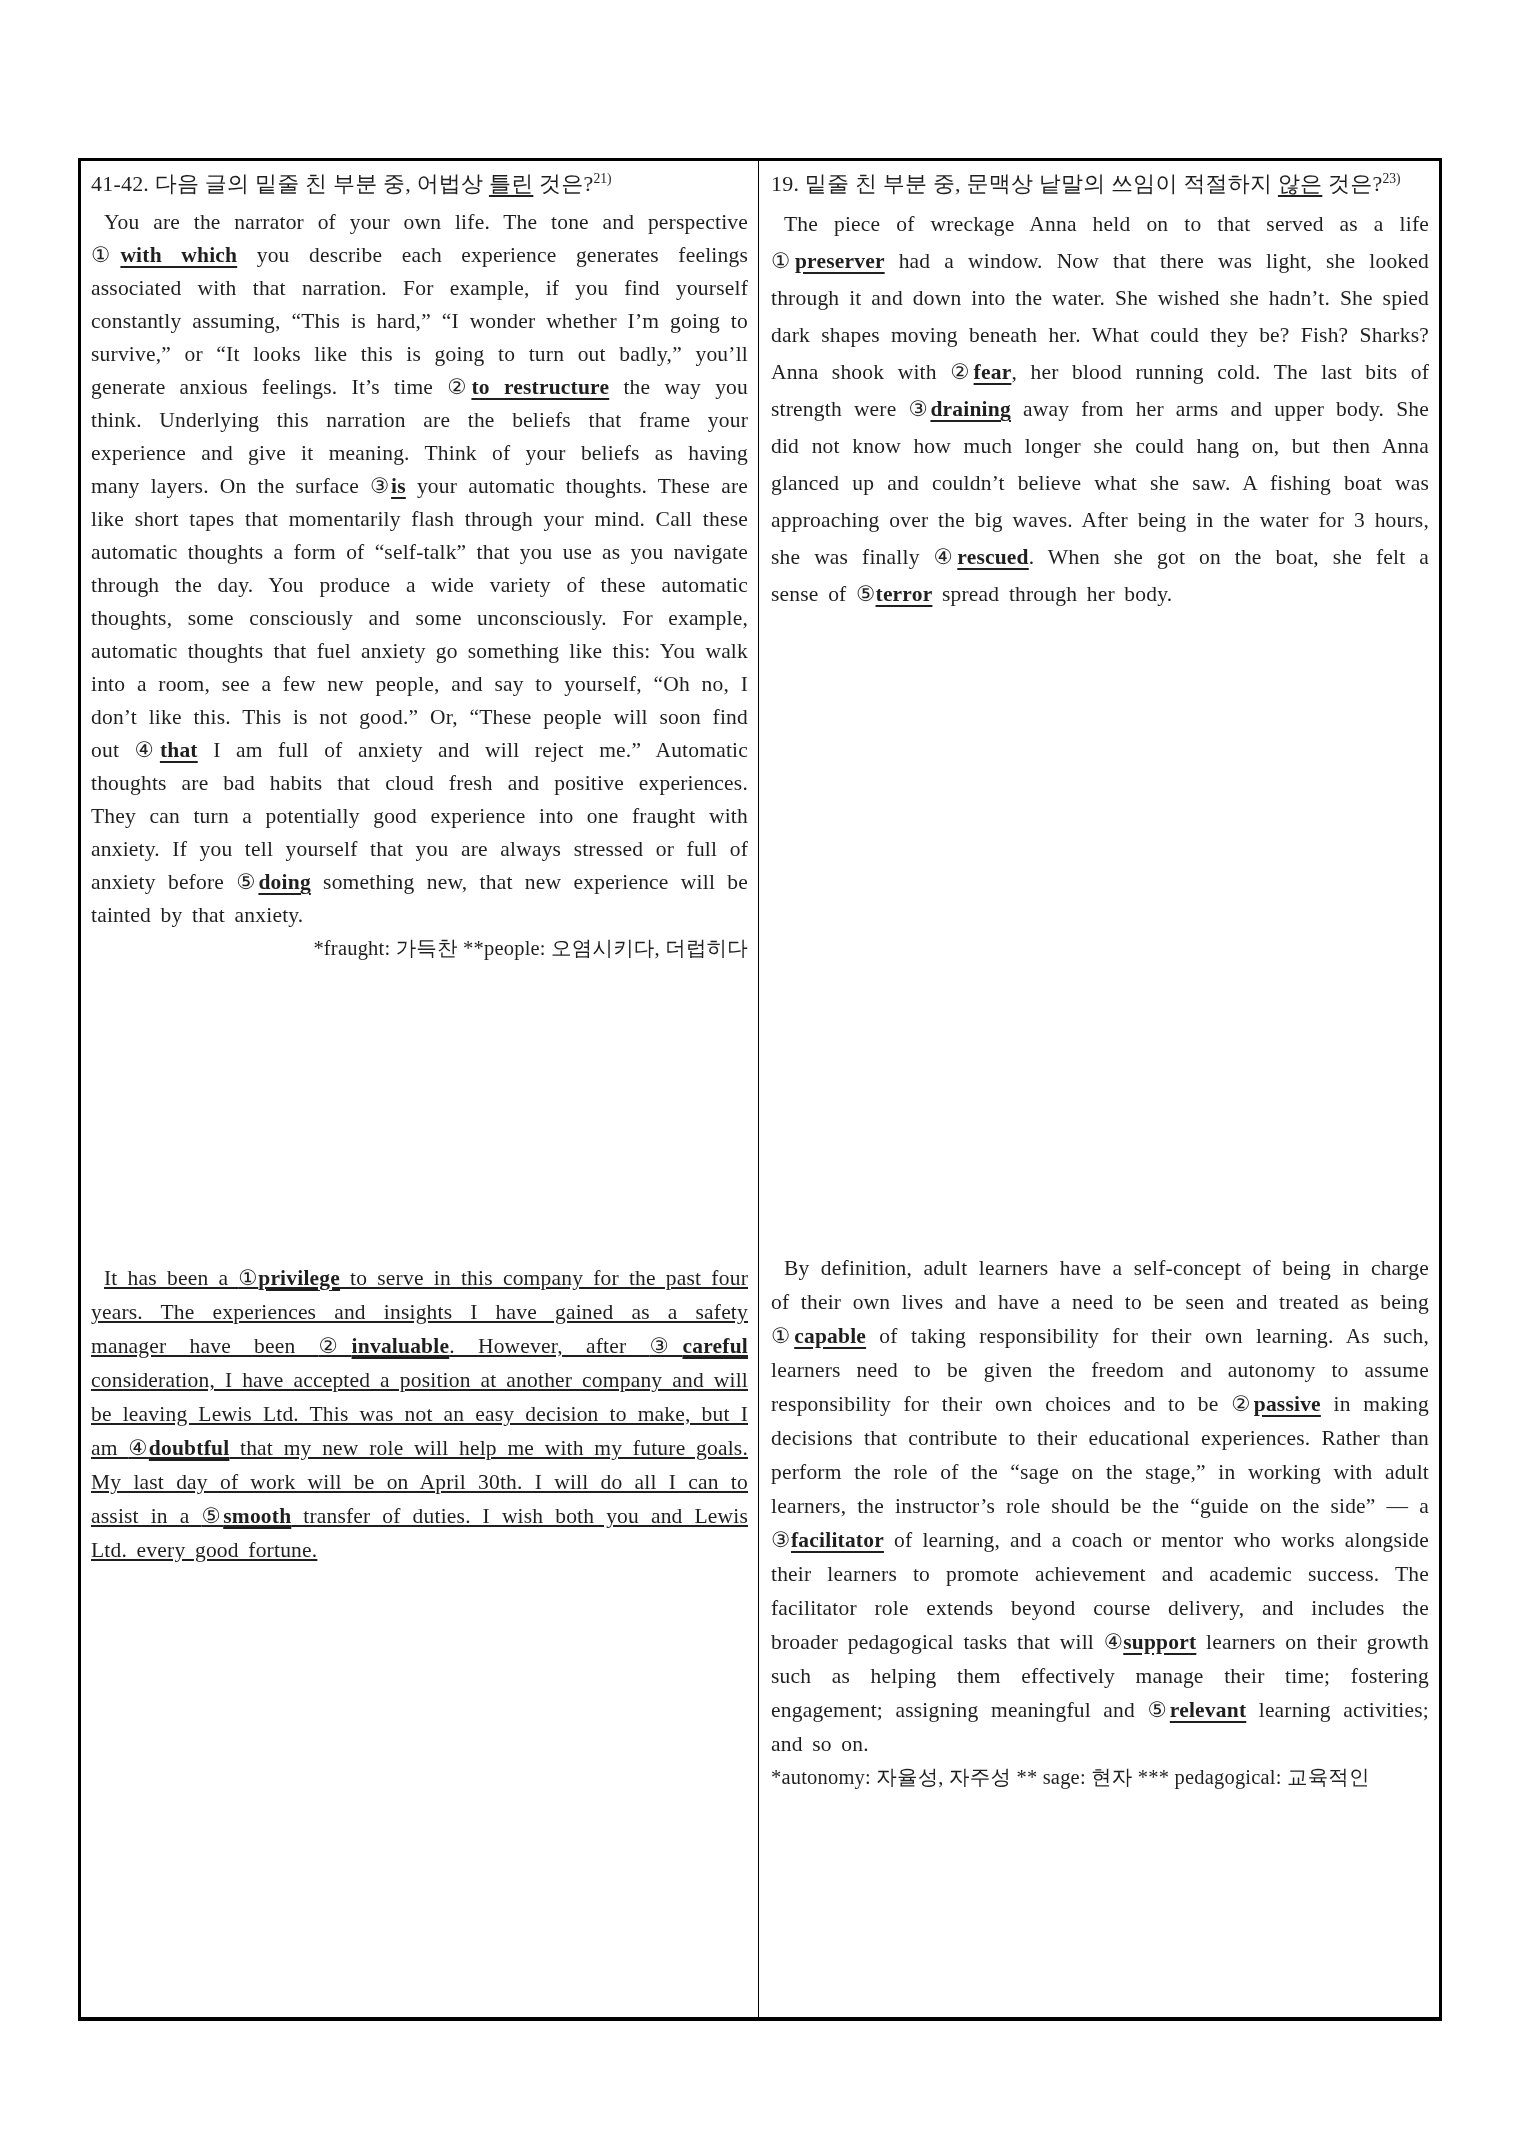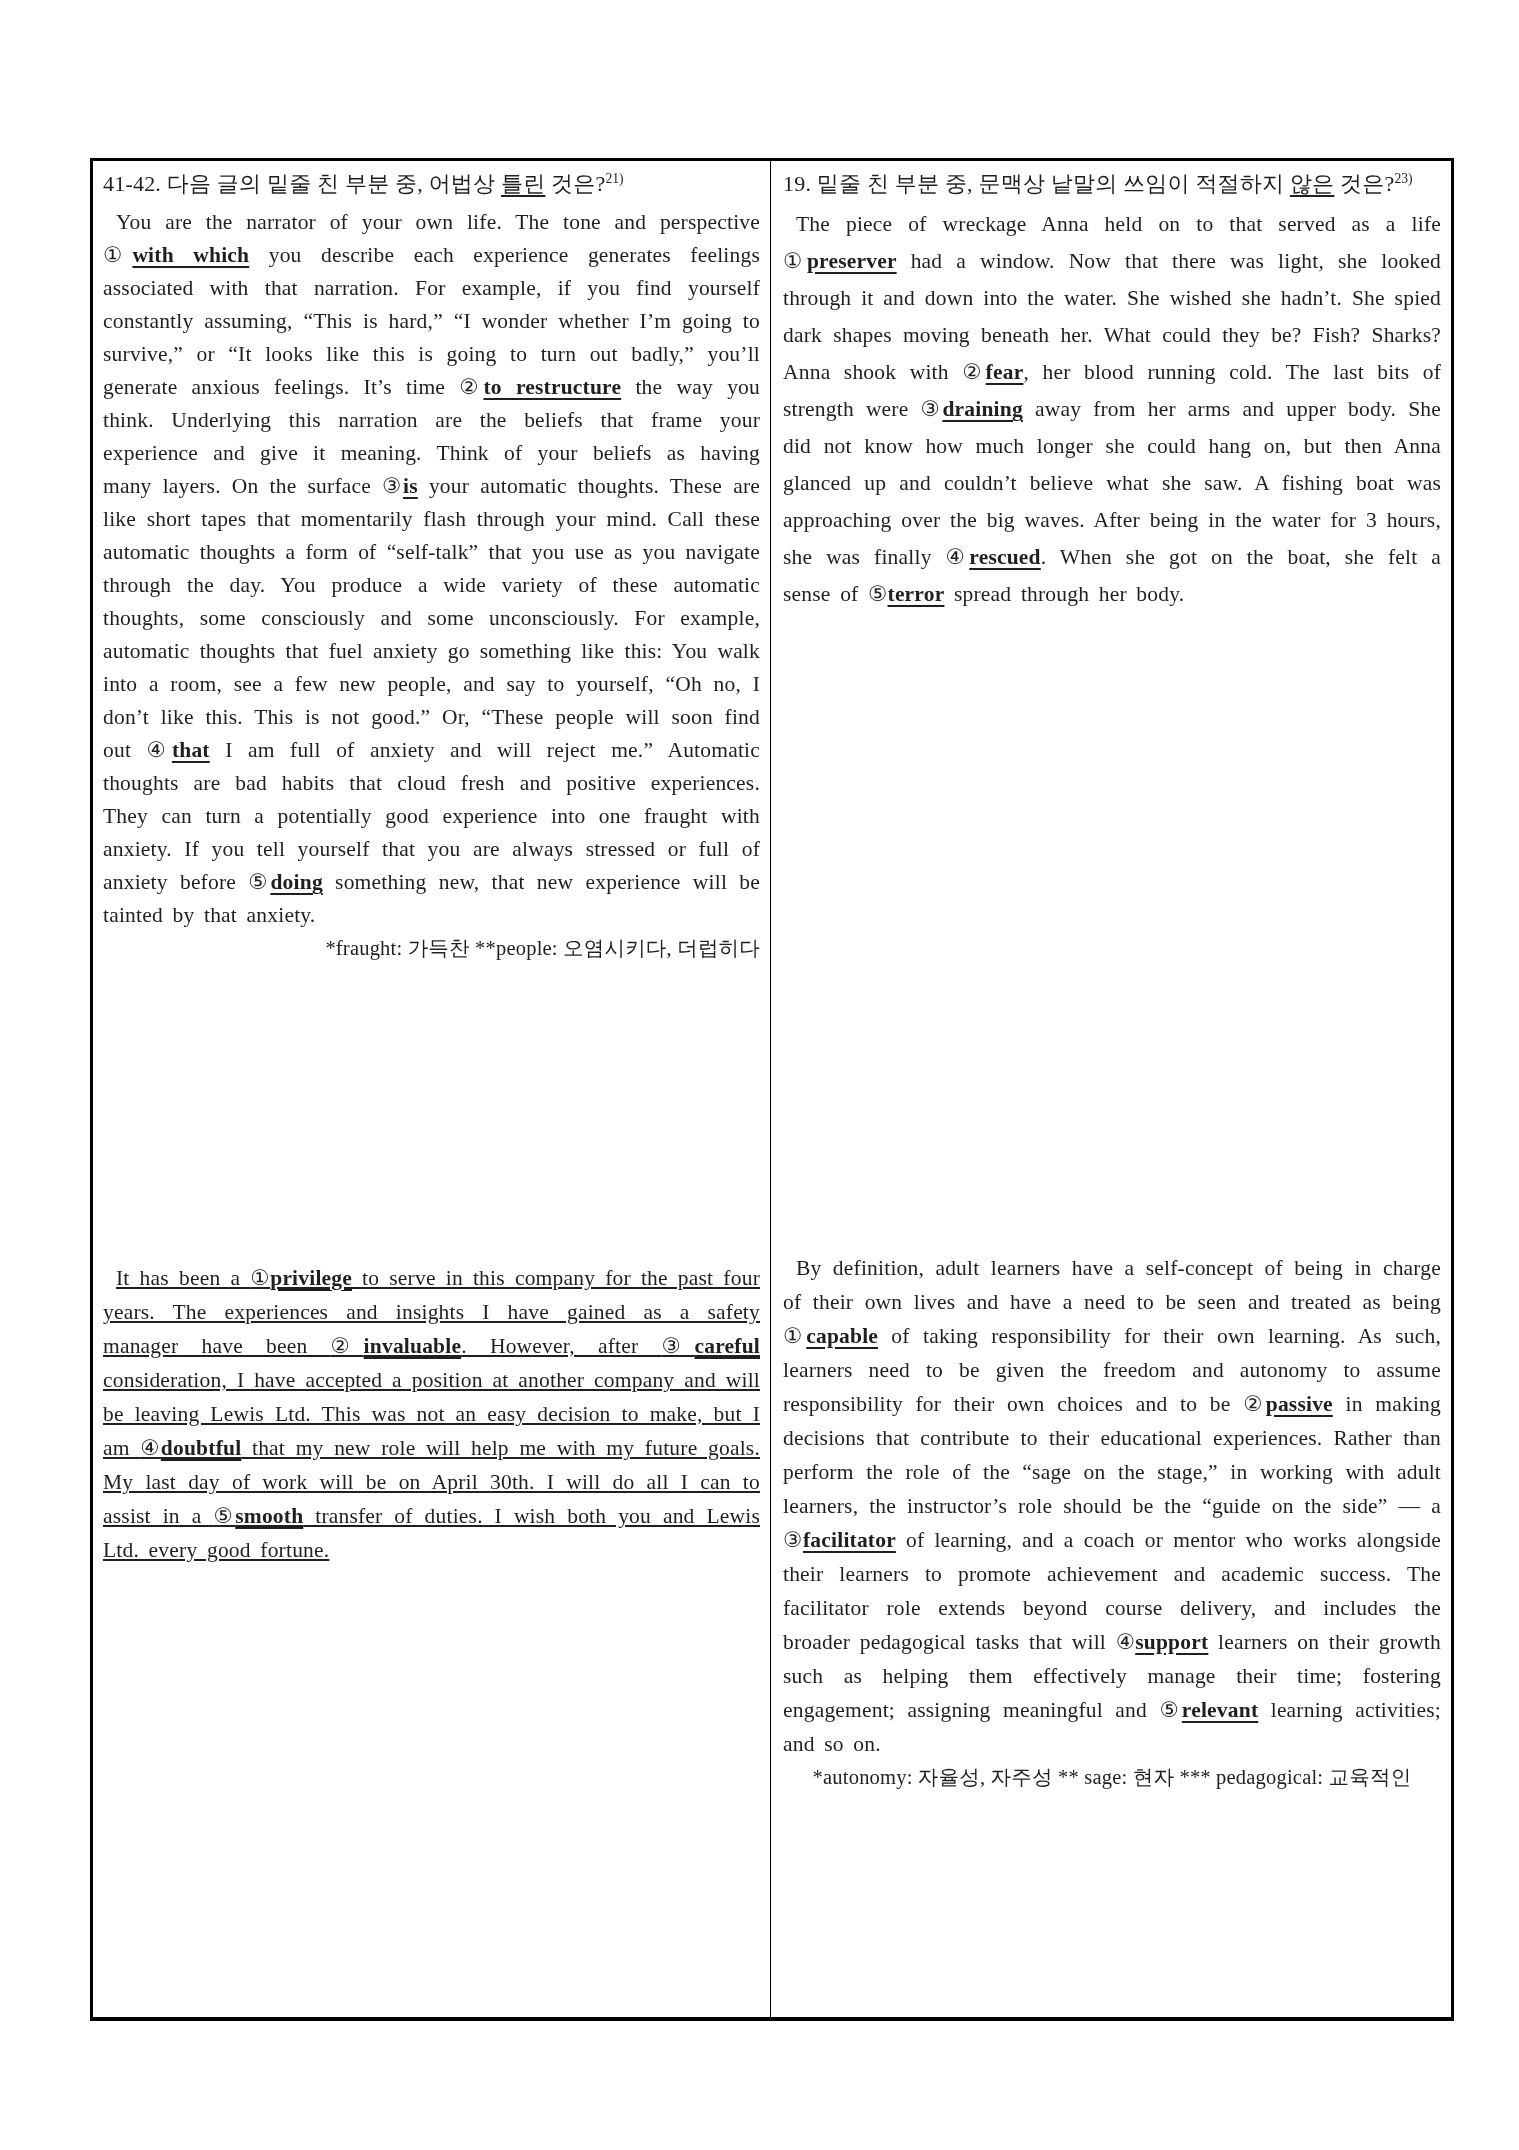--- a/index.html
+++ b/index.html
@@ -9,21 +9,21 @@
   }
   body {
     width: 1519px;
     height: 2150px;
     position: relative;
     font-family: "Liberation Serif", "DejaVu Serif", serif;
     color: #1f1f1f;
   }
   .sheet {
     position: absolute;
-    left: 90px;
+    left: 78px;
     top: 158px;
     width: 1358px;
     height: 1856px;
     border: 3px solid #000000;
     border-bottom-width: 4px;
     background: #ffffff;
   }
   .col-divider {
     position: absolute;
     left: 677px;
@@ -58,21 +58,21 @@
   .q18   .qpassage { line-height: 34px; text-decoration: underline; }
   .q19   .qpassage { line-height: 37px; }
   .q20   .qpassage { line-height: 34px; margin-top: 20px; }
 
   .qfootnote {
     font-size: 20.5px;
     line-height: 32px;
     letter-spacing: 0.2px;
   }
   .qfootnote.align-right  { text-align: right; }
-  .qfootnote.align-center { text-align: center; }
+  .qfootnote.align-center { }
 
   .u {
     text-decoration: underline;
     text-underline-offset: 4px;
     text-decoration-thickness: 1.5px;
   }
   .b { font-weight: bold; }
   .sup {
     vertical-align: super;
     font-size: 0.62em;

